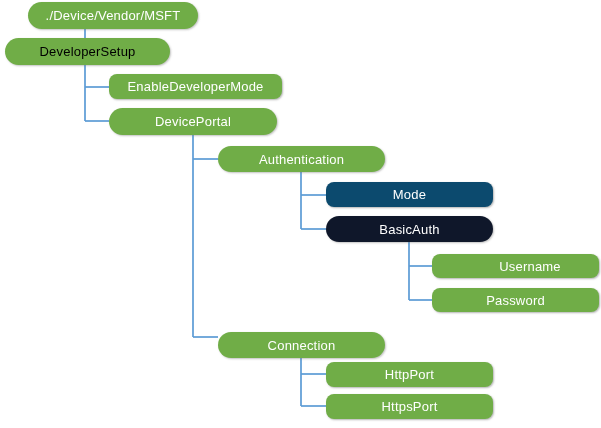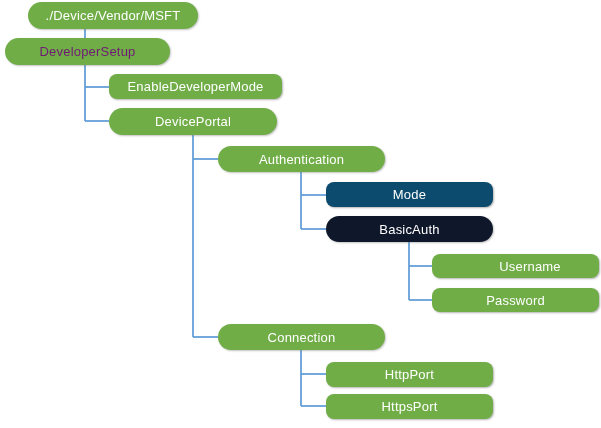--- a/index.html
+++ b/index.html
@@ -72,21 +72,21 @@
       <path d="M 409 300 L 432 300" stroke="#5B9BD5" stroke-width="1.7" fill="none" stroke-linecap="butt"></path>
       <path d="M 301 350 L 301 406" stroke="#5B9BD5" stroke-width="1.7" fill="none" stroke-linecap="butt"></path>
       <path d="M 301 374 L 326 374" stroke="#5B9BD5" stroke-width="1.7" fill="none" stroke-linecap="butt"></path>
       <path d="M 301 406 L 326 406" stroke="#5B9BD5" stroke-width="1.7" fill="none" stroke-linecap="butt"></path>
     </svg>
 
   <div id="node-layer">
       <div class="node pill" style="left: 0px; top: 2px; width: 170px; height: 27px; background: rgb(112, 173, 71); color: rgb(255, 255, 255); margin-left: 28px;">
         <span class="node-label">./Device/Vendor/MSFT</span>
       </div>
-      <div class="node pill" style="left: 5px; top: 38px; width: 165px; height: 27px; background: rgb(112, 173, 71); color: #701a75;">
+      <div class="node pill" style="left: 5px; top: 38px; width: 165px; height: 27px; background: rgb(112, 173, 71); color: #000000;">
         <span class="node-label">DeveloperSetup</span>
       </div>
       <div class="node rect" style="left: 109px; top: 74px; width: 173px; height: 25px; background: rgb(112, 173, 71); color: rgb(255, 255, 255);">
         <span class="node-label">EnableDeveloperMode</span>
       </div>
       <div class="node pill" style="left: 109px; top: 108px; width: 168px; height: 27px; background: rgb(112, 173, 71); color: rgb(255, 255, 255);">
         <span class="node-label">DevicePortal</span>
       </div>
       <div class="node pill" style="left: 218px; top: 146px; width: 167px; height: 26px; background: rgb(112, 173, 71); color: rgb(255, 255, 255);">
         <span class="node-label">Authentication</span>
@@ -96,21 +96,21 @@
       </div>
       <div class="node pill" style="left: 326px; top: 216px; width: 167px; height: 26px; background: #0f172a; color: rgb(255, 255, 255);">
         <span class="node-label">BasicAuth</span>
       </div>
       <div class="node rect" style="left: 432px; top: 254px; width: 167px; height: 24px; background: rgb(112, 173, 71); color: rgb(255, 255, 255); padding-left: 29px;">
         <span class="node-label">Username</span>
       </div>
       <div class="node rect" style="left: 432px; top: 288px; width: 167px; height: 24px; background: rgb(112, 173, 71); color: rgb(255, 255, 255); align-items: center;">
         <span class="node-label">Password</span>
       </div>
-      <div class="node pill" style="left: 218px; top: 324px; width: 167px; height: 26px; background: rgb(112, 173, 71); color: rgb(255, 255, 255);">
+      <div class="node pill" style="left: 218px; top: 332px; width: 167px; height: 26px; background: rgb(112, 173, 71); color: rgb(255, 255, 255);">
         <span class="node-label">Connection</span>
       </div>
       <div class="node rect" style="left: 326px; top: 362px; width: 167px; height: 25px; background: rgb(112, 173, 71); color: rgb(255, 255, 255);">
         <span class="node-label">HttpPort</span>
       </div>
       <div class="node rect" style="left: 326px; top: 394px; width: 167px; height: 25px; background: rgb(112, 173, 71); color: rgb(255, 255, 255);">
         <span class="node-label">HttpsPort</span>
       </div>
     </div>
 

